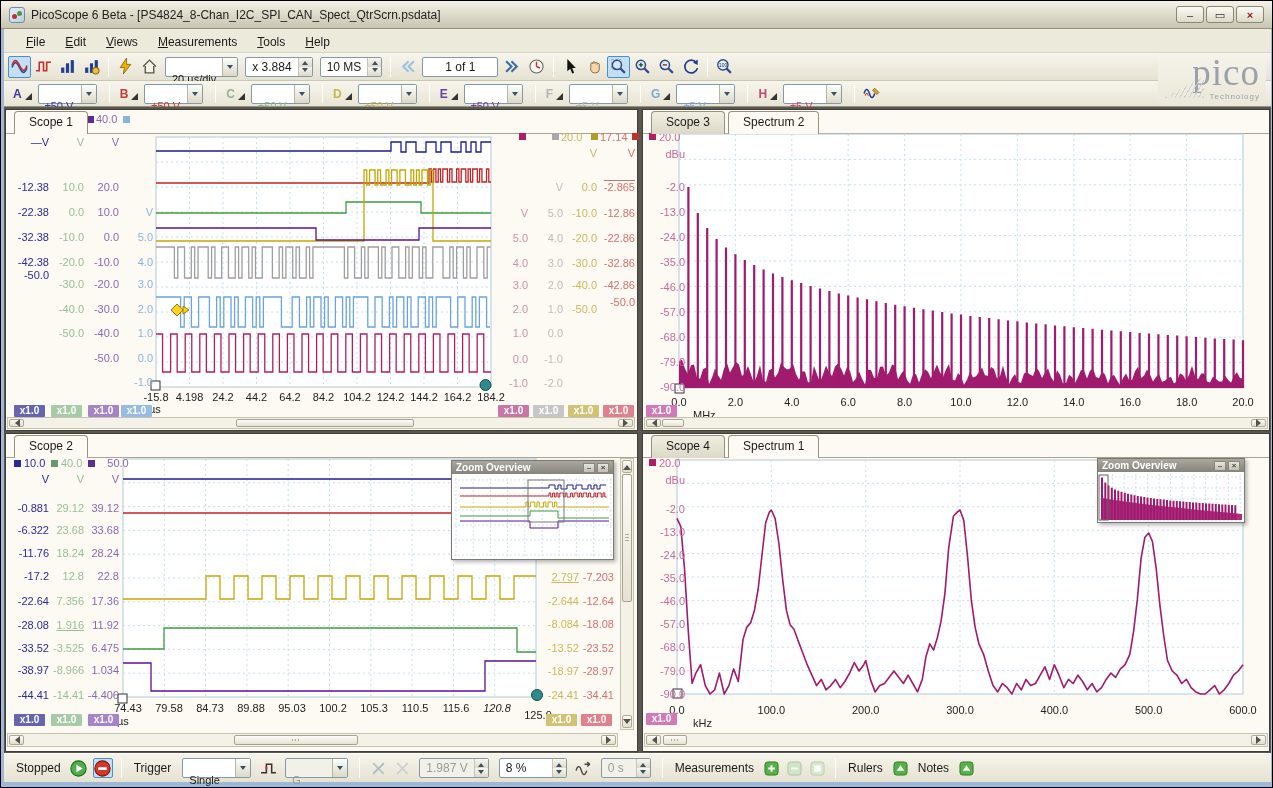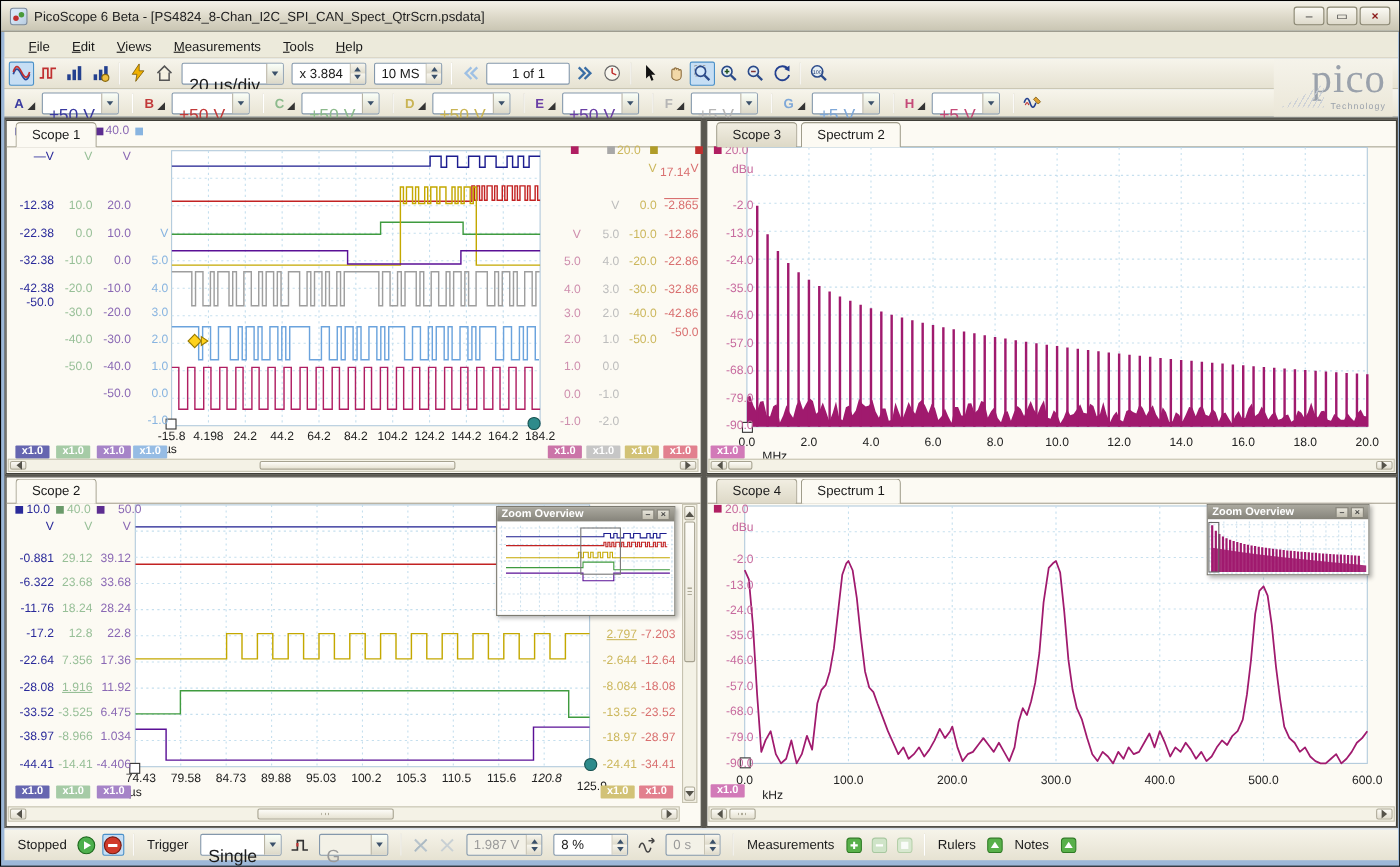--- a/index.html
+++ b/index.html
@@ -30,21 +30,21 @@
   .chanbar{position:absolute;left:3px;top:80px;width:1267px;height:26px;
     background:linear-gradient(#f7f5ec,#e8e4d4);border-bottom:1px solid #96927f;
     display:flex;align-items:center;padding:0 4px;}
   .tbtn{min-width:23px;height:22px;border:1px solid transparent;border-radius:2px;
     display:flex;align-items:center;justify-content:center;padding:0 1px;}
   .tbtn svg{width:17px;height:17px;}
   .tbtn.sel{background:#c6def4;border-color:#4a90c8;}
   .vsep{width:1px;height:20px;background:#c3bfab;border-right:1px solid #fff;margin:0 4px;}
   .combo{display:inline-flex;height:20px;border:1px solid #8498ac;background:#fff;border-radius:2px;
     align-items:center;margin:0 3px;}
-  .combo .cv{padding:0 6px;font-size:16px;white-space:nowrap;margin-top:24px;}
+  .combo .cv{padding:0 6px;font-size:11px;white-space:nowrap;margin-top:24px;}
   .combo .cb{width:15px;height:100%;background:linear-gradient(#fafff8,#dcd8c8);border-left:1px solid #b8b4a4;
     display:flex;align-items:center;justify-content:center;}
   .caret{width:0;height:0;border:3px solid transparent;border-top:4px solid #3a506a;margin-top:3px;}
   .spin{display:inline-flex;height:20px;border:1px solid #8498ac;background:#fff;border-radius:2px;margin:0 3px;}
   .spin .sv{padding:0 6px;line-height:18px;font-size:12px;white-space:nowrap;}
   .spin .sa{width:14px;display:flex;flex-direction:column;border-left:1px solid #c8c4b4;}
   .spin .sa b{flex:1;display:flex;align-items:center;justify-content:center;background:linear-gradient(#f8f6ee,#ddd9c9);}
   .sa .up{width:0;height:0;border:3px solid transparent;border-bottom:4px solid #3a506a;margin-bottom:1px;}
   .sa .dn{width:0;height:0;border:3px solid transparent;border-top:4px solid #3a506a;margin-top:1px;}
   .dis{color:#9a9a9a !important;}
@@ -527,21 +527,21 @@
       <div class="axl" style="left: 21px; top: 112px; color: rgb(42, 42, 154); text-align: left; width: 40px;">7.623</div>
       <div class="hsq" style="left: 50px; top: 115px; background: rgb(106, 154, 106);"></div>
       <div class="axl" style="left: 59px; top: 112px; color: rgb(151, 191, 151); text-align: left; width: 40px;">30.0</div>
       <div class="hsq" style="left: 86px; top: 115px; background: rgb(92, 45, 145);"></div>
       <div class="axl" style="left: 95px; top: 112px; color: rgb(138, 104, 180); text-align: left; width: 40px;">40.0</div>
       <div class="hsq" style="left: 122px; top: 115px; background: rgb(136, 180, 224);"></div>
       <div class="hsq" style="left: 518px; top: 132px; background: rgb(176, 30, 98);"></div>
       <div class="hsq" style="left: 551px; top: 132px; background: rgb(168, 168, 168);"></div>
       <div class="axl" style="left: 560px; top: 130px; color: rgb(204, 183, 92); text-align: left; width: 40px;">20.0</div>
       <div class="hsq" style="left: 590px; top: 132px; background: rgb(176, 156, 40);"></div>
-      <div class="axl" style="left: 599px; top: 130px; color: rgb(217, 112, 112); text-align: left; width: 40px; margin-top: 20px;">17.14</div>
+      <div class="axl" style="left: 599px; top: 130px; color: rgb(217, 112, 112); text-align: left; width: 40px;">17.14</div>
       <div class="hsq" style="left: 631px; top: 132px; background: rgb(192, 48, 48);"></div>
       <div class="axl" style="left: 6px; top: 135px; width: 42px; color: rgb(42, 42, 154);">—V</div>
       <div class="axl" style="left: 6px; top: 180px; width: 42px; color: rgb(42, 42, 154);">-12.38</div>
       <div class="axl" style="left: 6px; top: 205px; width: 42px; color: rgb(42, 42, 154);">-22.38</div>
       <div class="axl" style="left: 6px; top: 230px; width: 42px; color: rgb(42, 42, 154);">-32.38</div>
       <div class="axl" style="left: 6px; top: 255px; width: 42px; color: rgb(42, 42, 154);">-42.38</div>
       <div class="axl" style="left: 6px; top: 268px; width: 42px; color: rgb(42, 42, 154);">-50.0</div>
       <div class="axl" style="left: 52px; top: 135px; width: 31px; color: rgb(151, 191, 151);">V</div>
       <div class="axl" style="left: 52px; top: 180px; width: 31px; color: rgb(151, 191, 151);">10.0</div>
       <div class="axl" style="left: 52px; top: 205px; width: 31px; color: rgb(151, 191, 151);">0.0</div>

